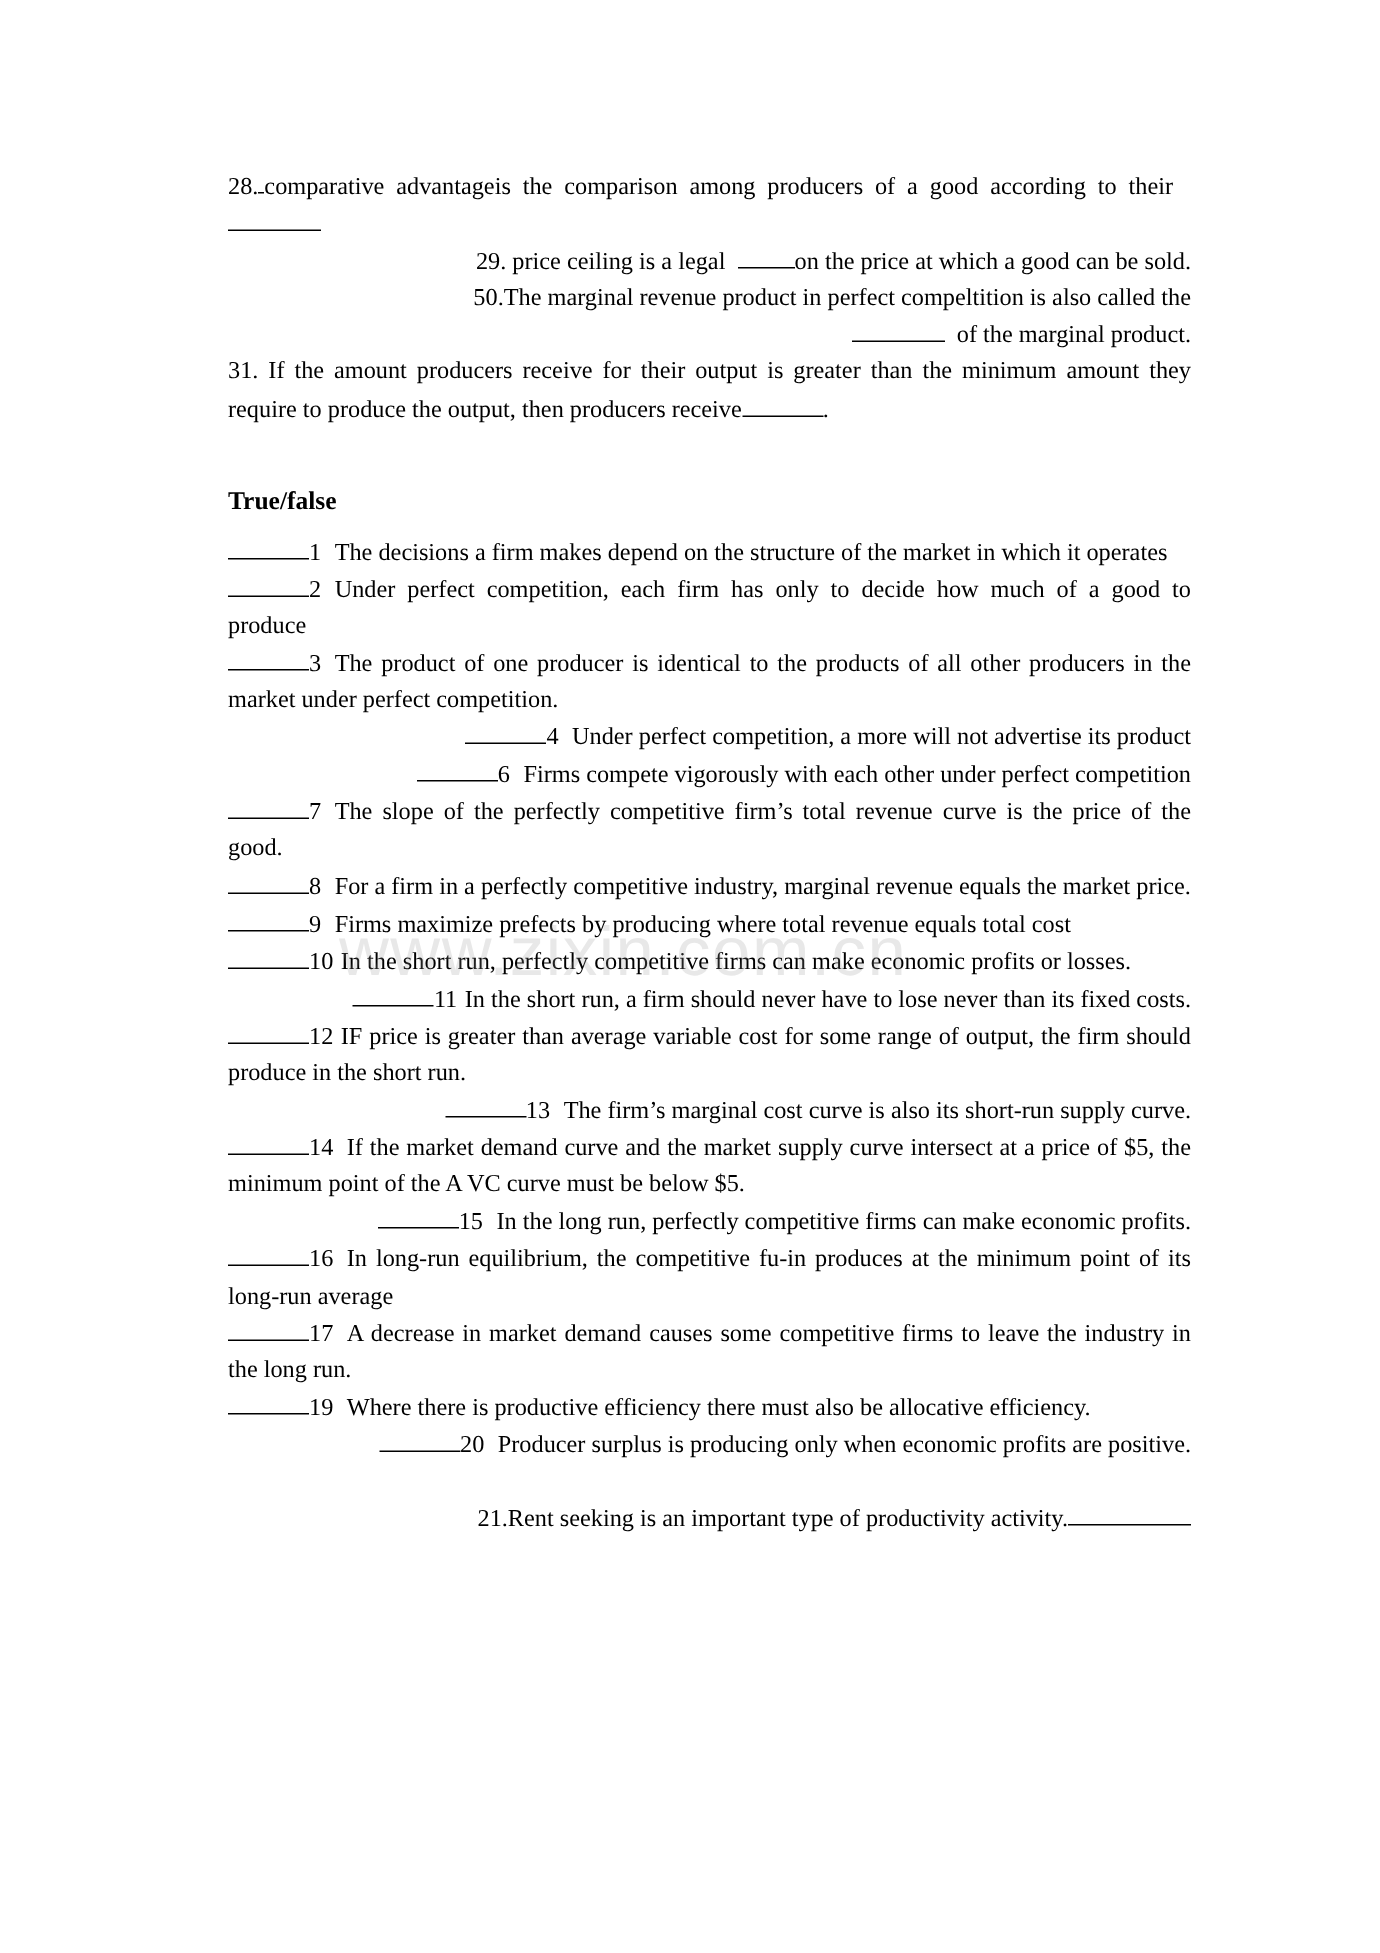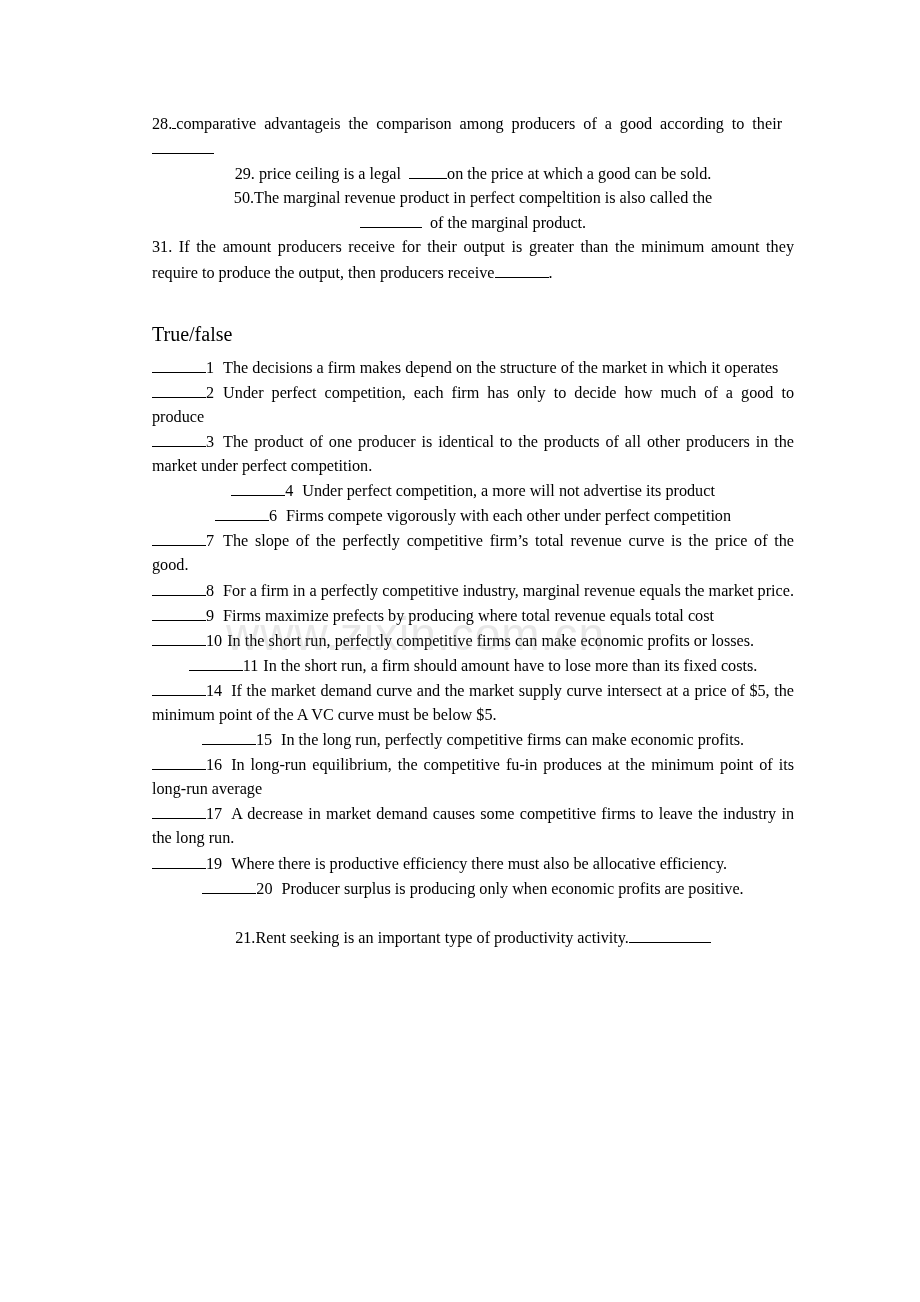--- a/index.html
+++ b/index.html
@@ -21,37 +21,37 @@
       top: 112px;
       width: 642px;
       font-size: 16.2px;
       line-height: 24.1px;
     }
     .para {
       margin: 0;
       text-align: justify;
     }
     .para.left {
-      text-align: center;
+      text-align: right;
     }
     .blank {
       display: inline-block;
       border-bottom: 1px solid #000;
       height: 17px;
       vertical-align: baseline;
     }
     .b5 { width: 38px; }
     .b6 { width: 54px; }
     .b7 { width: 62px; }
     .b9 { width: 82px; }
     .gap { display: inline-block; width: 9px; }
     .gap-s { display: inline-block; width: 5px; }
     .heading {
-      font-weight: normal;
-      font-size: 20px;
+      font-weight: bold;
+      font-size: 17px;
       line-height: 26px;
       margin: 36px 0 8px 0;
     }
     .spacer {
       height: 24px;
     }
     .watermark {
       position: absolute;
       left: 226px;
       top: 598px;
@@ -91,21 +91,23 @@
   <div>
     <p class="para"><span class="blank b6"></span><span>1</span><span class="gap"></span><span>The decisions a firm makes depend on the structure of the market in which it operates</span></p>
     <p class="para"><span class="blank b6"></span><span>2</span><span class="gap"></span><span>Under perfect competition, each firm has only to decide how much of a good to produce</span></p>
     <p class="para"><span class="blank b6"></span><span>3</span><span class="gap"></span><span>The product of one producer is identical to the products of all other producers in the market under perfect competition.</span></p>
     <p class="para left"><span class="blank b6"></span><span>4</span><span class="gap"></span><span>Under perfect competition, a more will not advertise its product</span></p>
     <p class="para left"><span class="blank b6"></span><span>6</span><span class="gap"></span><span>Firms compete vigorously with each other under perfect competition</span></p>
     <p class="para"><span class="blank b6"></span><span>7</span><span class="gap"></span><span>The slope of the perfectly competitive firm’s total revenue curve is the price of the good.</span></p>
     <p class="para"><span class="blank b6"></span><span>8</span><span class="gap"></span><span>For a firm in a perfectly competitive industry, marginal revenue equals the market price.</span></p>
     <p class="para"><span class="blank b6"></span><span>9</span><span class="gap"></span><span>Firms maximize prefects by producing where total revenue equals total cost</span></p>
     <p class="para"><span class="blank b6"></span><span>10</span><span class="gap-s"></span><span>In the short run, perfectly competitive firms can make economic profits or losses.</span></p>
-    <p class="para left"><span class="blank b6"></span><span>11</span><span class="gap-s"></span><span>In the short run, a firm should amount have to lose more than its fixed costs.</span></p>
+    <p class="para left"><span class="blank b6"></span><span>11</span><span class="gap-s"></span><span>In the short run, a firm should never have to lose never than its fixed costs.</span></p>
+    <p class="para"><span class="blank b6"></span><span>12</span><span class="gap-s"></span><span>IF price is greater than average variable cost for some range of output, the firm should produce in the short run.</span></p>
+    <p class="para left"><span class="blank b6"></span><span>13</span><span class="gap"></span><span>The firm’s marginal cost curve is also its short-run supply curve.</span></p>
     <p class="para"><span class="blank b6"></span><span>14</span><span class="gap"></span><span>If the market demand curve and the market supply curve intersect at a price of $5, the minimum point of the A VC curve must be below $5.</span></p>
     <p class="para left"><span class="blank b6"></span><span>15</span><span class="gap"></span><span>In the long run, perfectly competitive firms can make economic profits.</span></p>
     <p class="para"><span class="blank b6"></span><span>16</span><span class="gap"></span><span>In long-run equilibrium, the competitive fu-in produces at the minimum point of its long-run average</span></p>
     <p class="para"><span class="blank b6"></span><span>17</span><span class="gap"></span><span>A decrease in market demand causes some competitive firms to leave the industry in the long run.</span></p>
     <p class="para"><span class="blank b6"></span><span>19</span><span class="gap"></span><span>Where there is productive efficiency there must also be allocative efficiency.</span></p>
     <p class="para left"><span class="blank b6"></span><span>20</span><span class="gap"></span><span>Producer surplus is producing only when economic profits are positive.</span></p>
   </div>
 
   <div class="spacer"></div>
 

